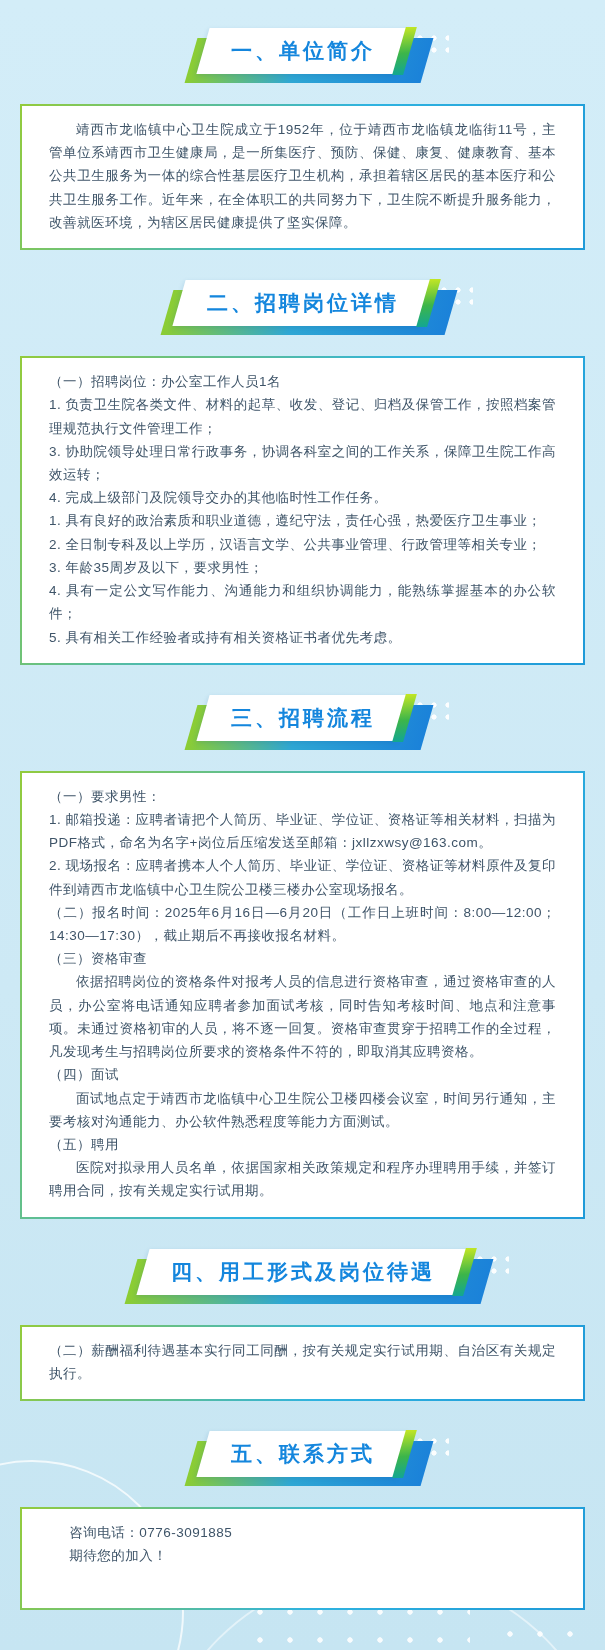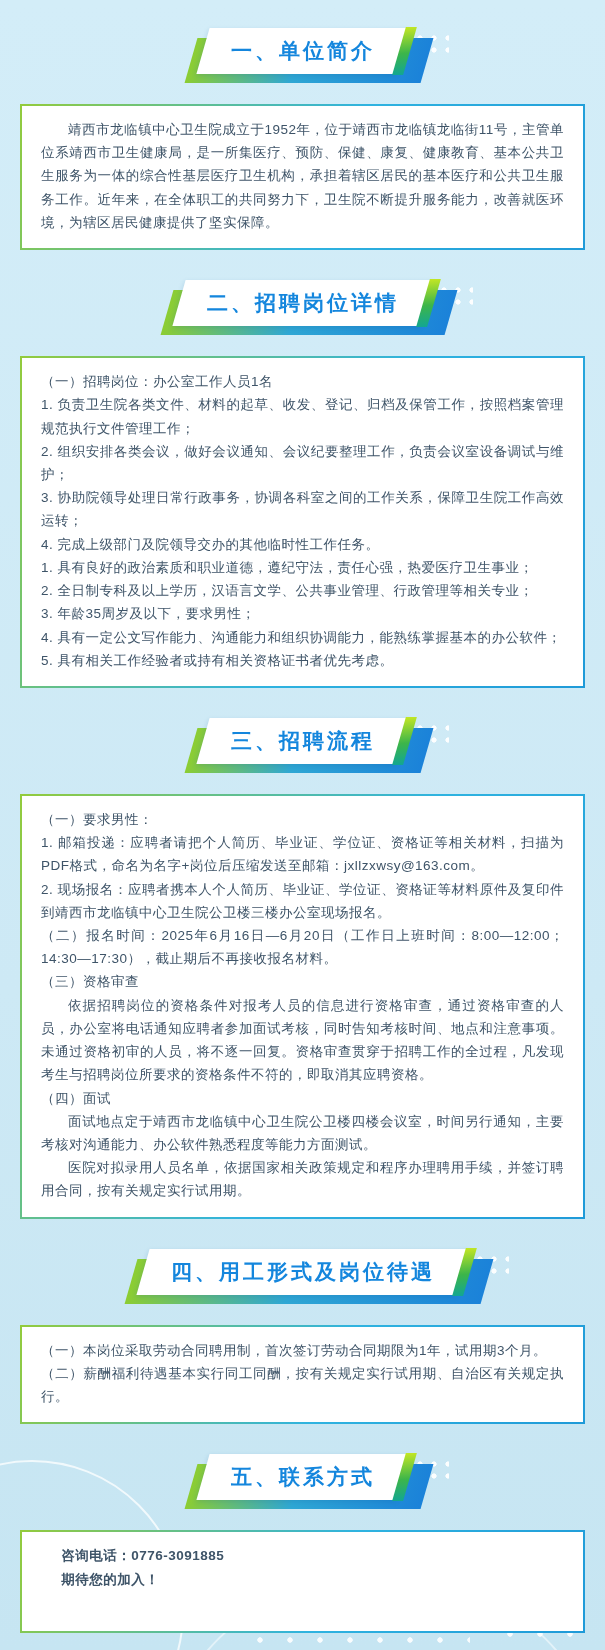--- a/index.html
+++ b/index.html
@@ -46,28 +46,28 @@
     position:absolute; z-index:0; right:-46px; top:4px; width:36px; height:24px;
     background-image:radial-gradient(circle, rgba(255,255,255,.95) 2.3px, transparent 2.9px);
     background-size:14px 12px;
   }
 
   
   .box-wrap {
     width:565px; margin:0 auto 30px; box-sizing:border-box; padding:2px;
     background:linear-gradient(115deg,#93cb3c 0%,#2fb3e0 55%,#1f9ad8 100%);
   }
-  .box { background:#ffffff; padding:12px 19px 14px; }
+  .box { background:#ffffff; padding:12px 27px 14px; }
   .box p {
     margin:0; font-size:13.5px; line-height:1.72; color:#3e5468;
     letter-spacing:0.5px; text-align:justify;
   }
   .p-indent { text-indent:2em; }
   .contact .box { padding-bottom:40px; }
-  .contact .box p { margin-left:1.5em;font-weight:bold; }
+  .contact .box p { margin-left:1.5em; }
 </style>
 </head>
 <body>
 
 <div class="decor circle c1"></div>
 <div class="decor circle c2"></div>
 <div class="decor dots d1"></div>
 <div class="decor dots d2"></div>
 
 <div class="content">
@@ -91,21 +91,20 @@
     <div class="banner-shadow"></div>
     <div class="banner-plate">
       <span class="banner-text">二、招聘岗位详情</span>
     </div>
     <div class="banner-stripe"></div>
   </div>
   <div class="box-wrap">
     <div class="box">
       <p>（一）招聘岗位：办公室工作人员1名</p>
       <p>1. 负责卫生院各类文件、材料的起草、收发、登记、归档及保管工作，按照档案管理规范执行文件管理工作；</p>
-      <p>2. 组织安排各类会议，做好会议通知、会议纪要整理工作，负责会议室设备调试与维护；</p>
       <p>3. 协助院领导处理日常行政事务，协调各科室之间的工作关系，保障卫生院工作高效运转；</p>
       <p>4. 完成上级部门及院领导交办的其他临时性工作任务。</p>
       <p>1. 具有良好的政治素质和职业道德，遵纪守法，责任心强，热爱医疗卫生事业；</p>
       <p>2. 全日制专科及以上学历，汉语言文学、公共事业管理、行政管理等相关专业；</p>
       <p>3. 年龄35周岁及以下，要求男性；</p>
       <p>4. 具有一定公文写作能力、沟通能力和组织协调能力，能熟练掌握基本的办公软件；</p>
       <p>5. 具有相关工作经验者或持有相关资格证书者优先考虑。</p>
     </div>
   </div>
 
@@ -120,35 +119,35 @@
   <div class="box-wrap">
     <div class="box">
       <p>（一）要求男性：</p>
       <p>1. 邮箱投递：应聘者请把个人简历、毕业证、学位证、资格证等相关材料，扫描为PDF格式，命名为名字+岗位后压缩发送至邮箱：jxllzxwsy@163.com。</p>
       <p>2. 现场报名：应聘者携本人个人简历、毕业证、学位证、资格证等材料原件及复印件到靖西市龙临镇中心卫生院公卫楼三楼办公室现场报名。</p>
       <p>（二）报名时间：2025年6月16日—6月20日（工作日上班时间：8:00—12:00；14:30—17:30），截止期后不再接收报名材料。</p>
       <p>（三）资格审查</p>
       <p class="p-indent">依据招聘岗位的资格条件对报考人员的信息进行资格审查，通过资格审查的人员，办公室将电话通知应聘者参加面试考核，同时告知考核时间、地点和注意事项。未通过资格初审的人员，将不逐一回复。资格审查贯穿于招聘工作的全过程，凡发现考生与招聘岗位所要求的资格条件不符的，即取消其应聘资格。</p>
       <p>（四）面试</p>
       <p class="p-indent">面试地点定于靖西市龙临镇中心卫生院公卫楼四楼会议室，时间另行通知，主要考核对沟通能力、办公软件熟悉程度等能力方面测试。</p>
+      <p>（五）聘用</p>
       <p class="p-indent">医院对拟录用人员名单，依据国家相关政策规定和程序办理聘用手续，并签订聘用合同，按有关规定实行试用期。</p>
     </div>
   </div>
 
   <div class="banner">
     <div class="banner-dots"></div>
     <div class="banner-shadow"></div>
     <div class="banner-plate">
       <span class="banner-text">四、用工形式及岗位待遇</span>
     </div>
     <div class="banner-stripe"></div>
   </div>
   <div class="box-wrap">
     <div class="box">
-      <p>（一）本岗位采取劳动合同聘用制，首次签订劳动合同期限为1年，试用期3个月。</p>
       <p>（二）薪酬福利待遇基本实行同工同酬，按有关规定实行试用期、自治区有关规定执行。</p>
     </div>
   </div>
 
   <div class="banner">
     <div class="banner-dots"></div>
     <div class="banner-shadow"></div>
     <div class="banner-plate">
       <span class="banner-text">五、联系方式</span>
     </div>

